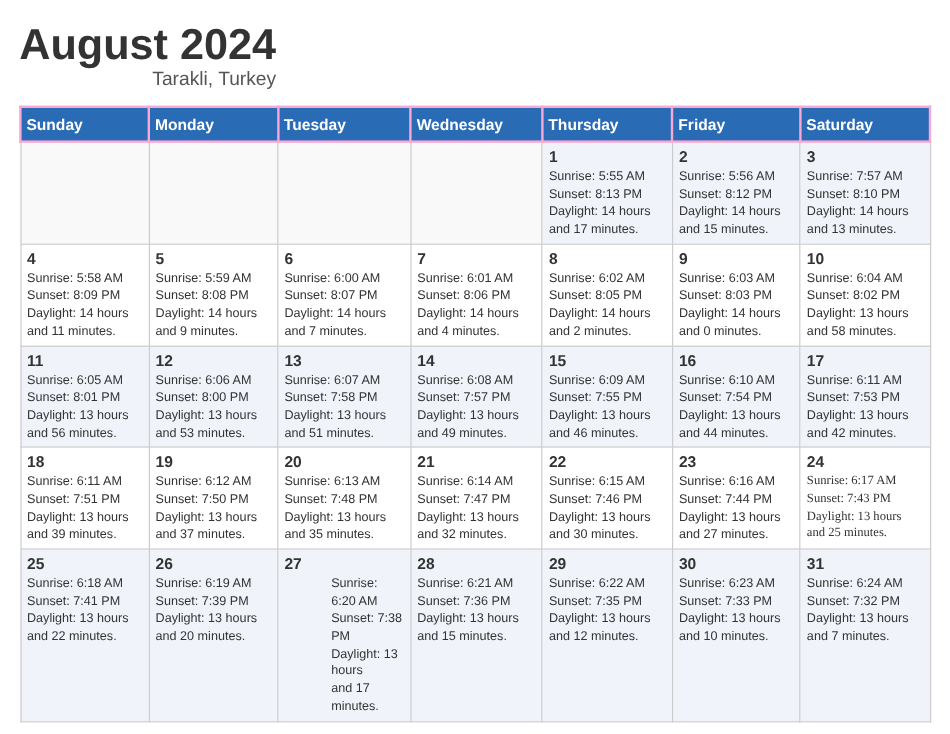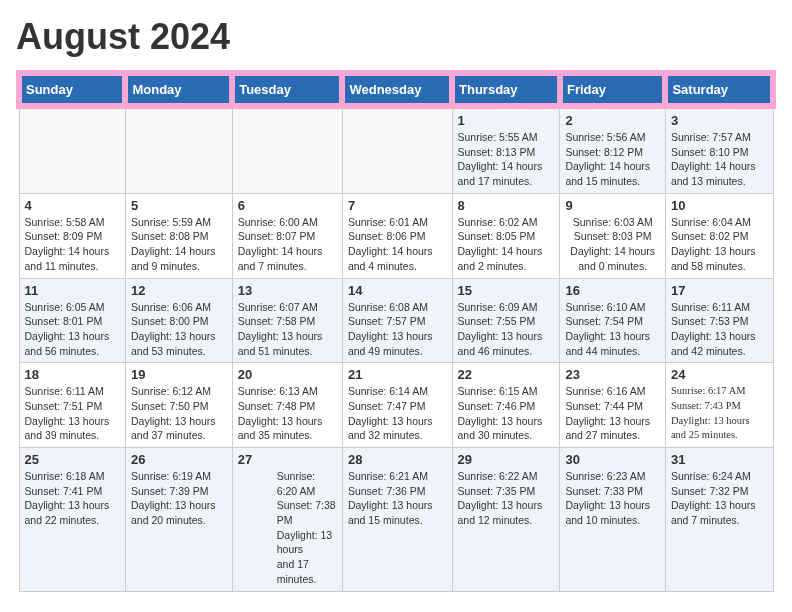--- a/index.html
+++ b/index.html
@@ -55,21 +55,21 @@
     .calendar {
       width: 100%;
       border-collapse: collapse;
     }
     .calendar th {
       background-color: #2a6bb5;
       color: #fff;
       padding: 6px 4px;
       text-align: left;
       font-size: 13px;
-      border: 6px solid #f9a8d4;
+      border: 2px solid #f9a8d4;
     }
     .calendar td {
       border: 1px solid #ccc;
       vertical-align: top;
       padding: 4px 5px;
       font-size: 11px;
       color: #333;
       width: 113px;
       height: 80px;
       background: #fff;
@@ -91,20 +91,21 @@
       line-height: 1.4;
       color: #333;
     }
   </style>
 </head>
 <body>
 
 <div class="header-section">
   <div class="title-section">
     <div class="month-year">August 2024</div>
+    <div class="location">Tarakli, Turkey</div>
   </div>
 </div>
 
 <table class="calendar">
   <thead>
     <tr>
       <th>Sunday</th>
       <th>Monday</th>
       <th>Tuesday</th>
       <th>Wednesday</th>
@@ -172,21 +173,21 @@
         </td>
         <td>
           <span class="day-number">8</span>
           <div class="day-info" style="white-space: pre-line;">Sunrise: 6:02 AM
 Sunset: 8:05 PM
 Daylight: 14 hours
 and 2 minutes.</div>
         </td>
         <td>
           <span class="day-number">9</span>
-          <div class="day-info" style="white-space: pre-line; text-align: center;">Sunrise: 6:03 AM
+          <div class="day-info" style="white-space: pre-line;">Sunrise: 6:03 AM
 Sunset: 8:03 PM
 Daylight: 14 hours
 and 0 minutes.</div>
         </td>
         <td>
           <span class="day-number">10</span>
           <div class="day-info" style="white-space: pre-line;">Sunrise: 6:04 AM
 Sunset: 8:02 PM
 Daylight: 13 hours
 and 58 minutes.</div>

